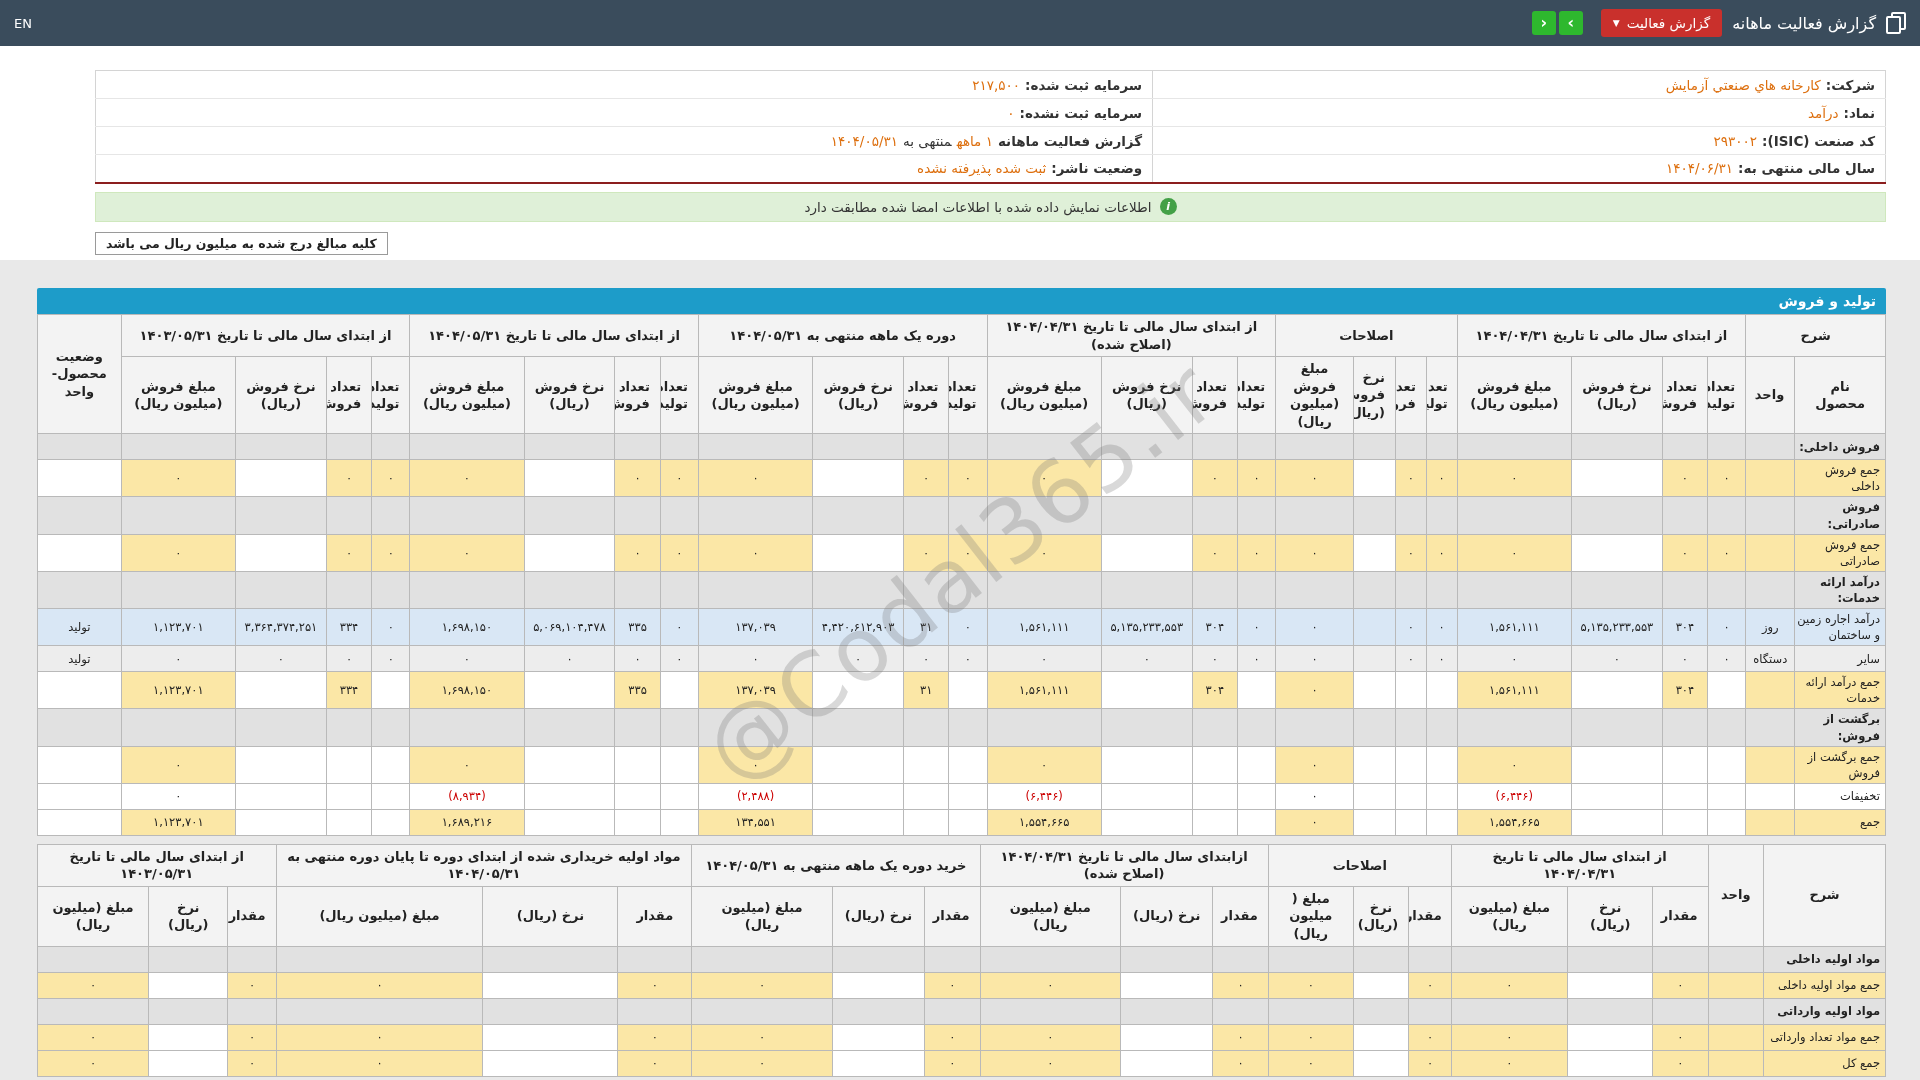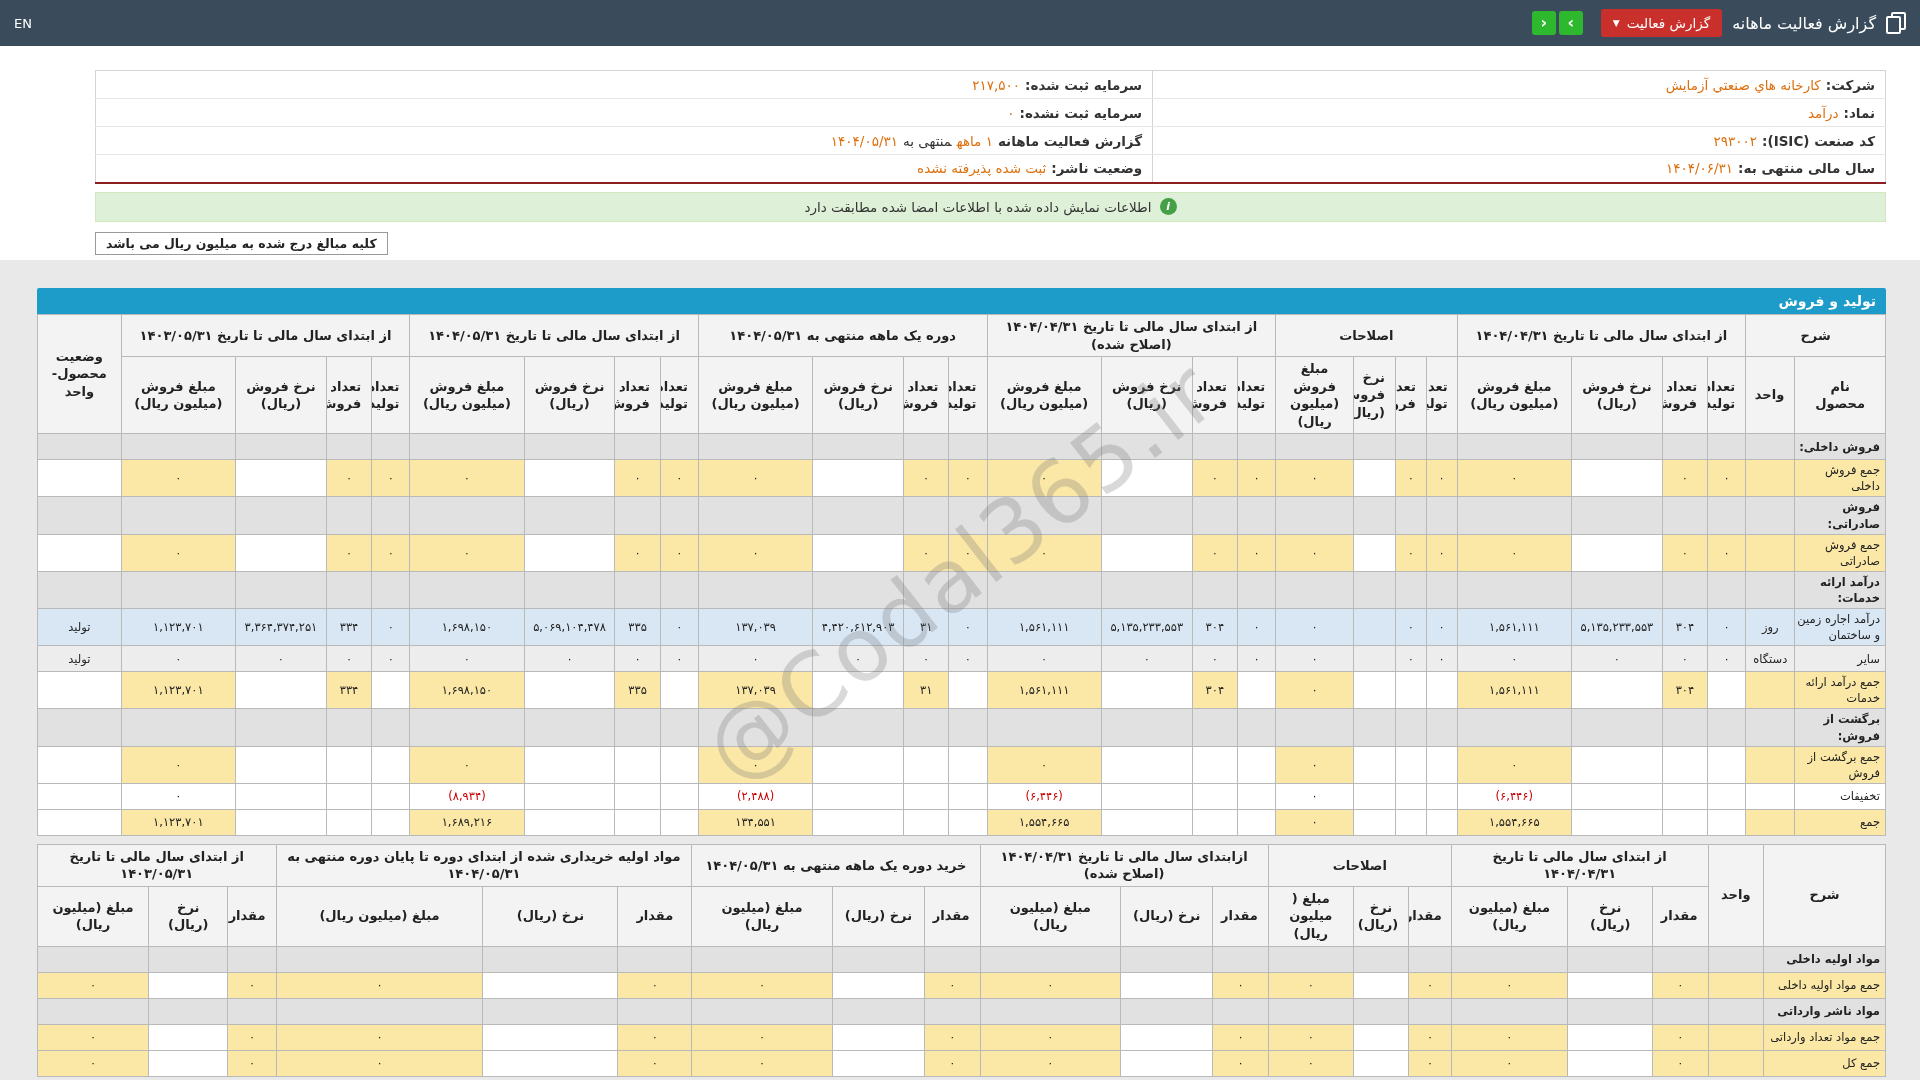--- a/index.html
+++ b/index.html
@@ -635,21 +635,21 @@
             <td class="cell empty"></td>
             <td class="cell filled">۰</td>
             <td class="cell filled">۰</td>
             <td class="cell empty"></td>
             <td class="cell filled">۰</td>
             <td class="cell filled">۰</td>
             <td class="cell empty"></td>
             <td class="cell filled">۰</td>
           </tr>
           <tr class="r-section">
-            <td class="cell name">مواد ناشر وارداتی</td>
+            <td class="cell name">مواد اولیه وارداتی</td>
             <td class="cell unit"></td>
             <td class="cell empty"></td>
             <td class="cell empty"></td>
             <td class="cell empty"></td>
             <td class="cell empty"></td>
             <td class="cell empty"></td>
             <td class="cell empty"></td>
             <td class="cell empty"></td>
             <td class="cell empty"></td>
             <td class="cell empty"></td>

